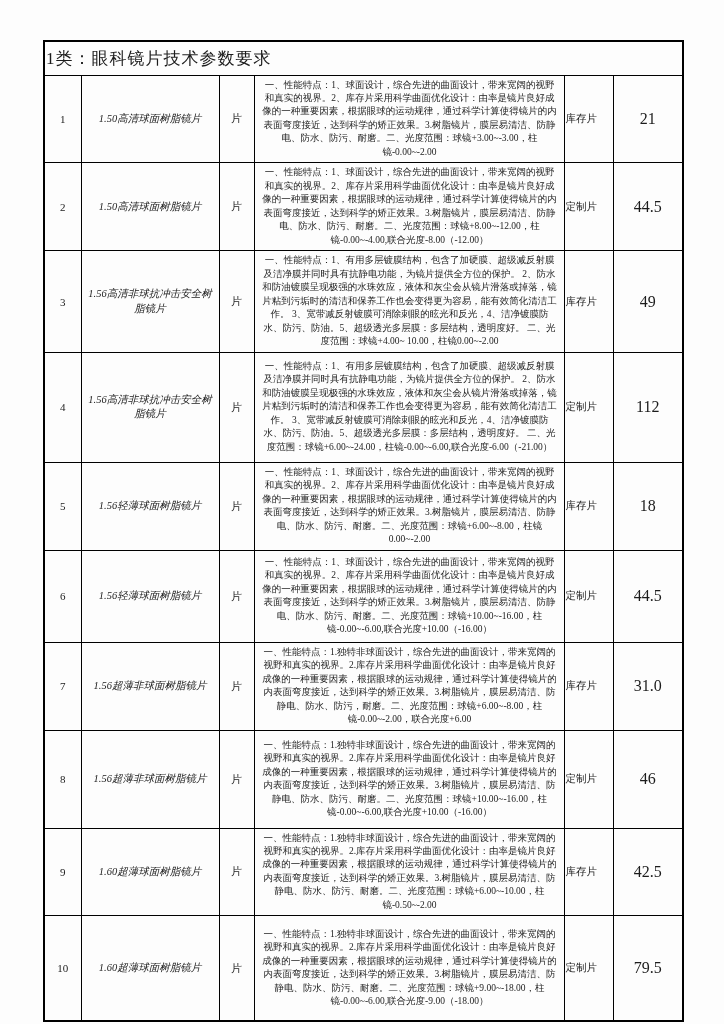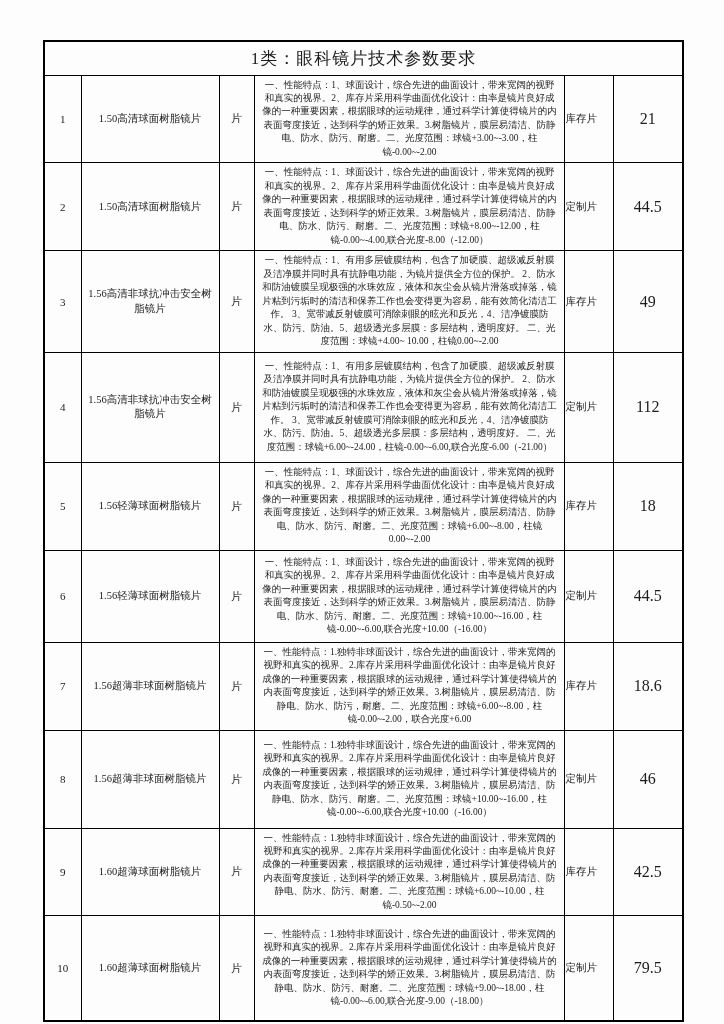--- a/index.html
+++ b/index.html
@@ -26,36 +26,36 @@
     border: 2px solid #000;
   }
   table.doc-table td, table.doc-table th {
     border: 1px solid #000;
     vertical-align: middle;
     overflow: hidden;
     box-sizing: border-box;
     font-weight: normal;
   }
   .title-cell {
-    text-align: center;
+    text-align: left;
     font-size: 17px;
     font-weight: bold;
     height: 34px;
     letter-spacing: 1px;
     border-bottom: 2px solid #000;
     margin-top: 20px;
   }
   tr.head-row th {
     text-align: center;
     font-size: 13px;
     height: 47px;
     padding: 2px;
   }
   td.c-no   { text-align: center; font-size: 11px; }
-  td.c-name { text-align: center; font-size: 10.5px; padding: 2px 4px; line-height: 1.4; }
+  td.c-name { text-align: center; font-size: 10.5px; padding: 2px 4px; line-height: 1.4; font-style: italic; }
   td.c-unit { text-align: center; font-size: 11px; }
   td.c-tech { text-align: center; font-size: 9.5px; line-height: 1.42; padding: 3px 6px 3px 7px; }
   td.c-spec { text-align: left; font-size: 10.5px; }
   td.c-price{ text-align: center; font-size: 16px; }
 </style>
 </head>
 <body>
 
 <div class="page">
   <table class="doc-table">
@@ -125,21 +125,21 @@
         <td class="c-spec">定制片</td>
         <td class="c-price">44.5</td>
       </tr>
 
       <tr style="height:72px">
         <td class="c-no">7</td>
         <td class="c-name">1.56超薄非球面树脂镜片</td>
         <td class="c-unit">片</td>
         <td class="c-tech">一、性能特点：1.独特非球面设计，综合先进的曲面设计，带来宽阔的视野和真实的视界。2.库存片采用科学曲面优化设计：由率是镜片良好成像的一种重要因素，根据眼球的运动规律，通过科学计算使得镜片的内表面弯度接近，达到科学的矫正效果。3.树脂镜片，膜层易清洁、防静电、防水、防污，耐磨。二、光度范围：球镜+6.00~-8.00，柱镜-0.00~-2.00，联合光度+6.00</td>
         <td class="c-spec">库存片</td>
-        <td class="c-price">18.6</td>
+        <td class="c-price">31.0</td>
       </tr>
 
       <tr style="height:98px">
         <td class="c-no">8</td>
         <td class="c-name">1.56超薄非球面树脂镜片</td>
         <td class="c-unit">片</td>
         <td class="c-tech">一、性能特点：1.独特非球面设计，综合先进的曲面设计，带来宽阔的视野和真实的视界。2.库存片采用科学曲面优化设计：由率是镜片良好成像的一种重要因素，根据眼球的运动规律，通过科学计算使得镜片的内表面弯度接近，达到科学的矫正效果。3.树脂镜片，膜层易清洁、防静电、防水、防污、耐磨。二、光度范围：球镜+10.00~-16.00，柱镜-0.00~-6.00,联合光度+10.00（-16.00）</td>
         <td class="c-spec">定制片</td>
         <td class="c-price">46</td>
       </tr>

